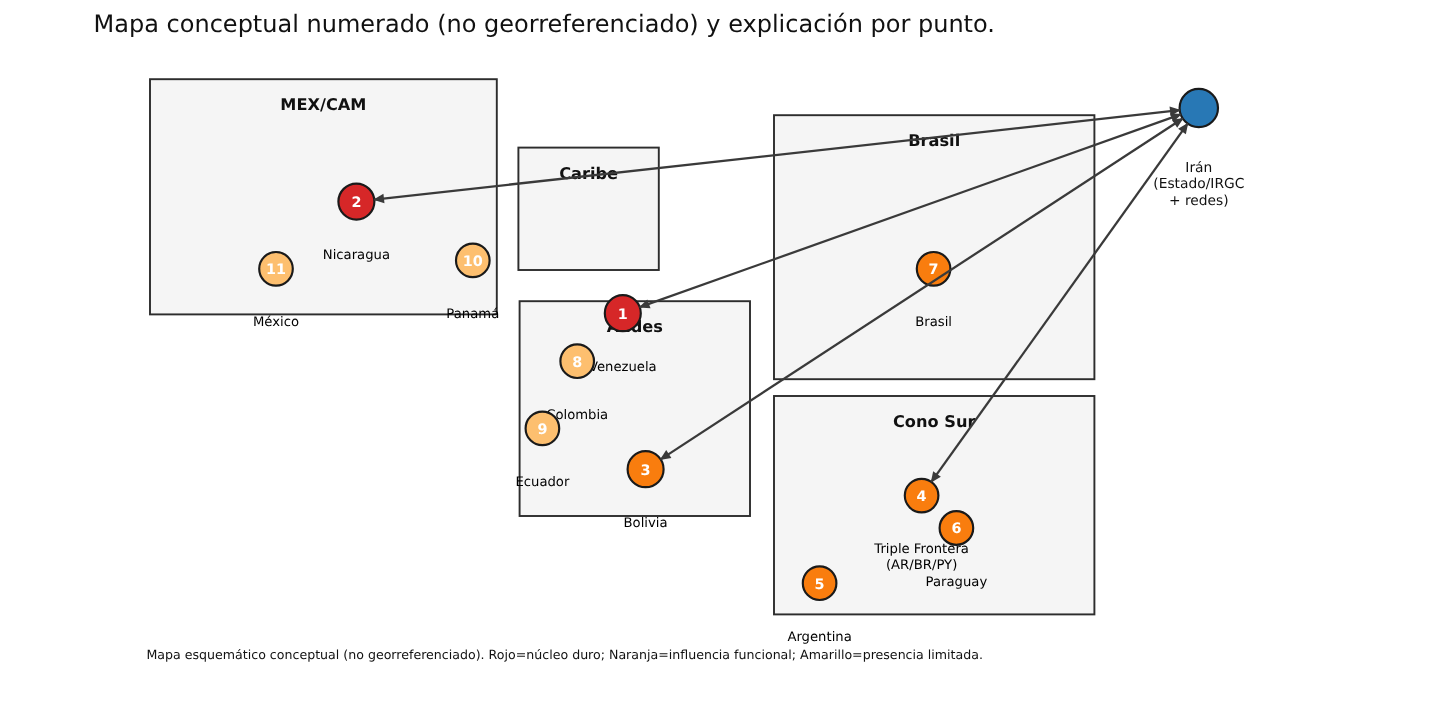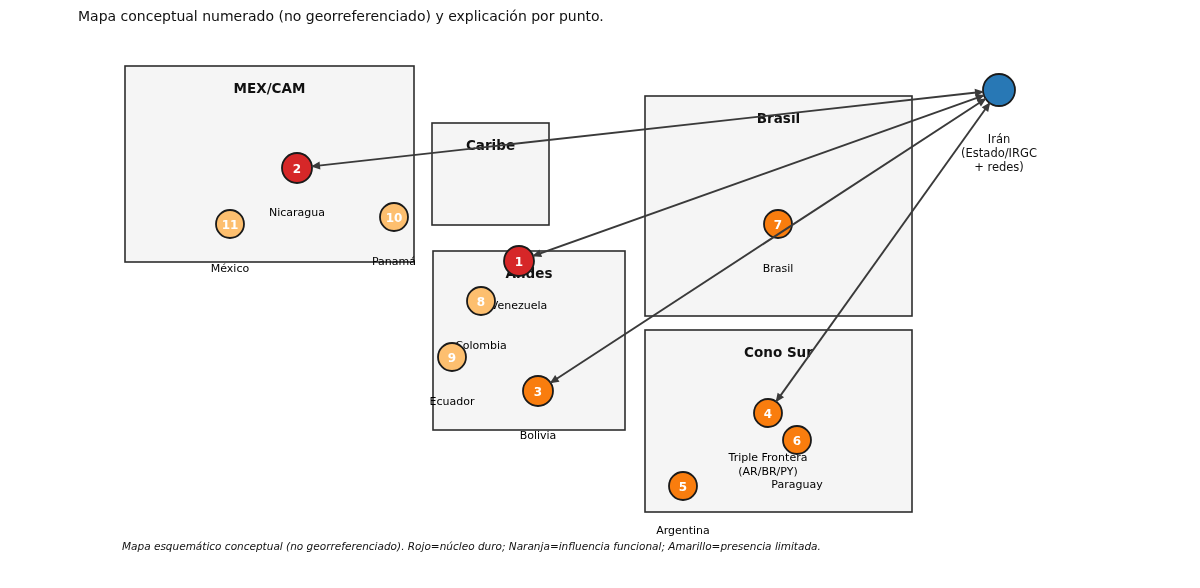--- a/index.html
+++ b/index.html
@@ -9,31 +9,30 @@
   }
   .figure {
     position: relative;
     width: 1200px; height: 588px;
     background: #ffffff;
     overflow: hidden;
   }
   .fig-title {
     position: absolute;
     left: 78px; top: 8px;
-    font-size: 14px;
+    font-size: 20px;
     color: #111111;
     white-space: nowrap;
   }
   .fig-caption {
     position: absolute;
     left: 122px; top: 540px;
     font-size: 10.5px;
     color: #111111;
     white-space: nowrap;
-    font-style: italic;
   }
   svg.diagram {
     position: absolute;
     left: 0; top: 0;
   }
   svg.diagram text, svg.diagram tspan {
     dominant-baseline: central;
   }
   .region-title {
     font-weight: bold;

